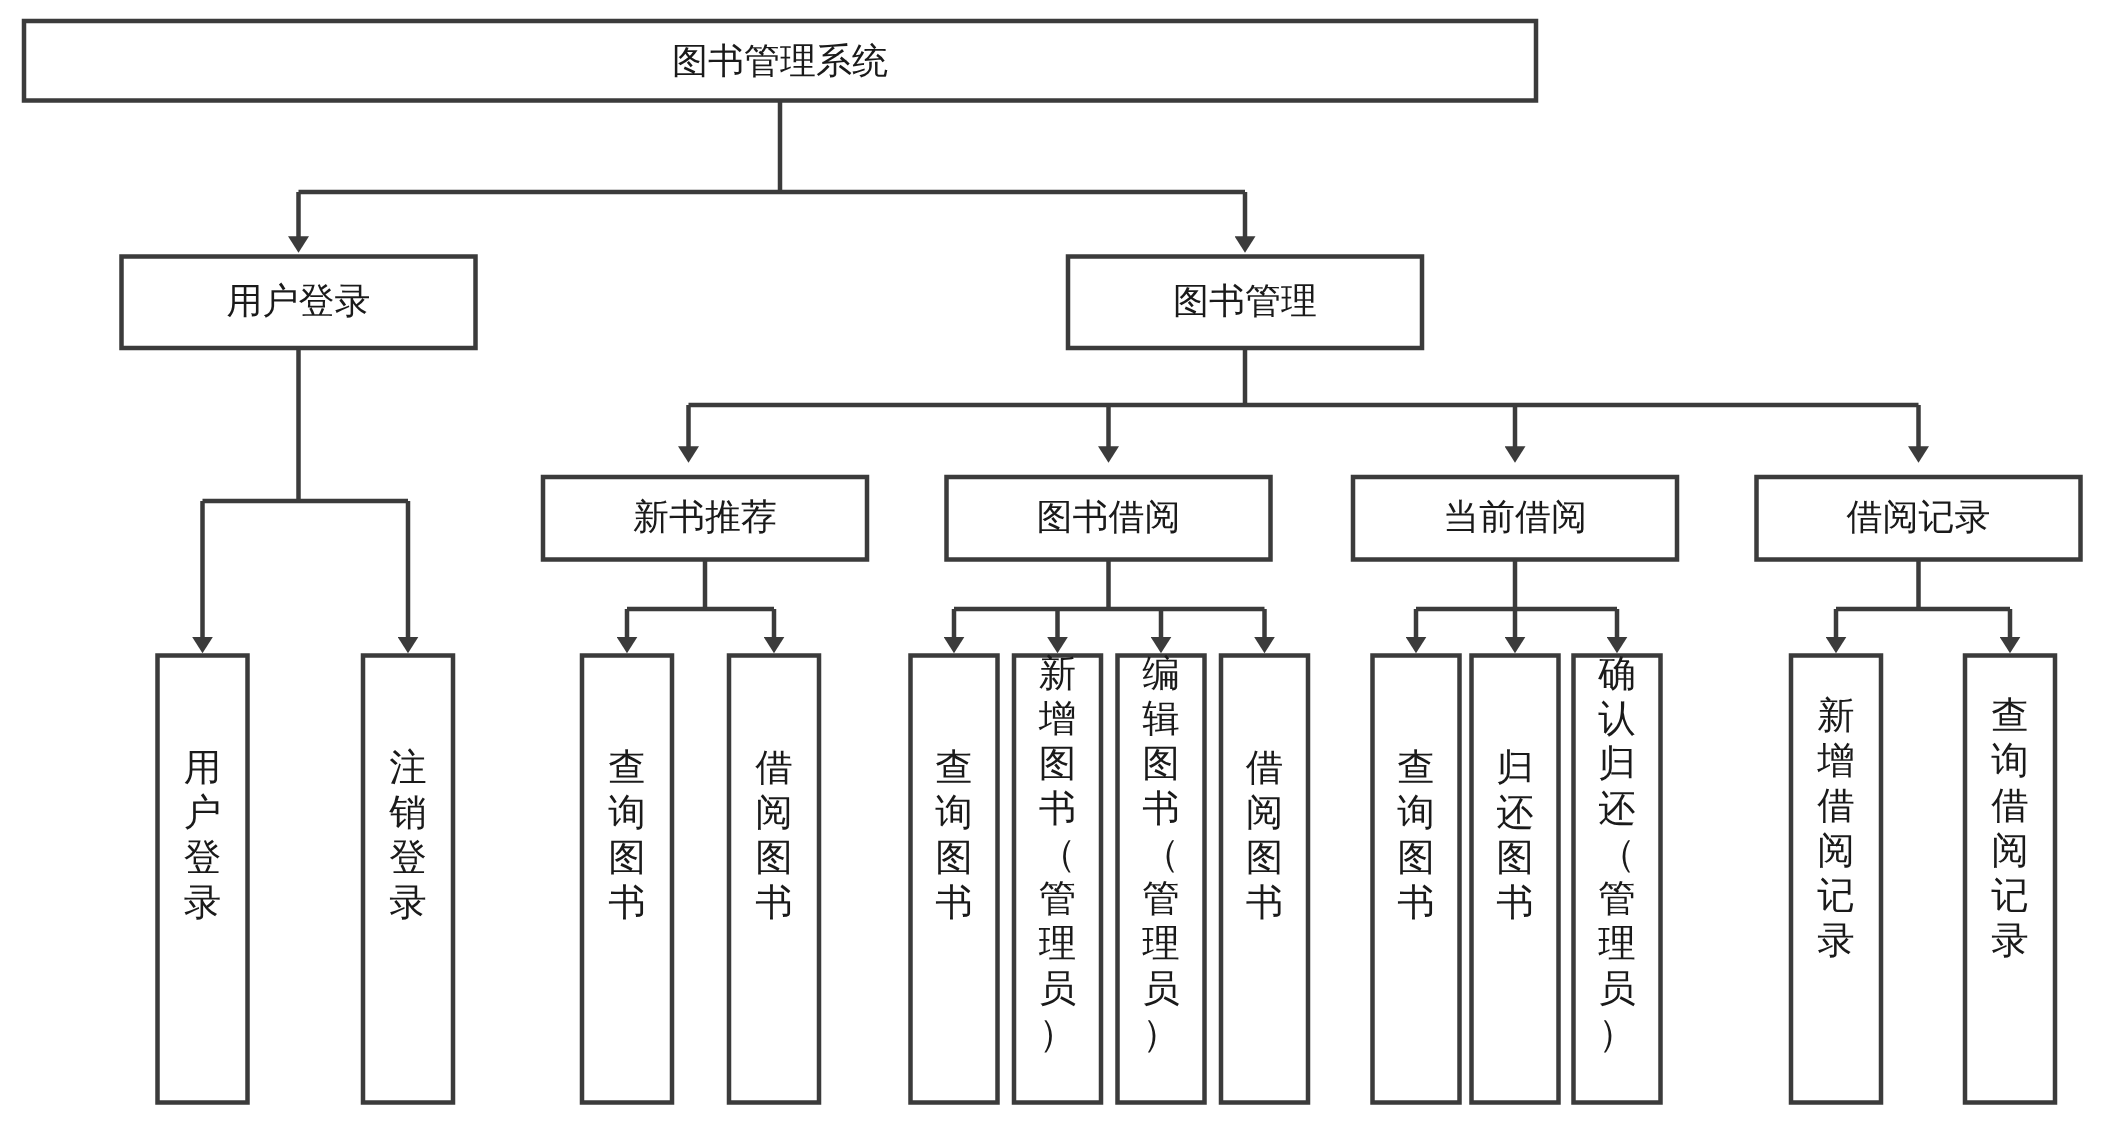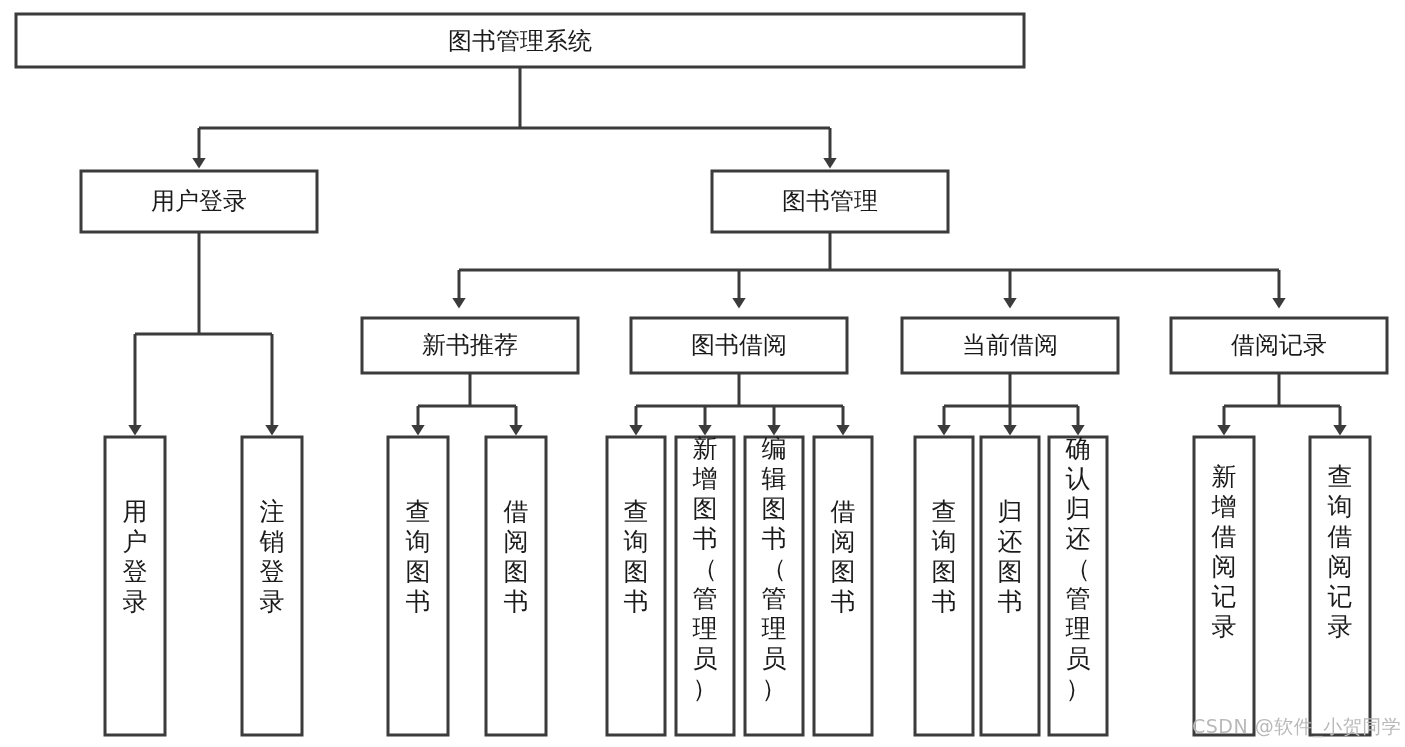--- a/index.html
+++ b/index.html
@@ -188,14 +188,13 @@
       <rect class="node-box" x="1194" y="437" width="60" height="298"></rect>
       <text class="vlabel" x="1224" y="485"><tspan x="1224" y="485">新</tspan><tspan x="1224" y="515">增</tspan><tspan x="1224" y="545">借</tspan><tspan x="1224" y="575">阅</tspan><tspan x="1224" y="605">记</tspan><tspan x="1224" y="635">录</tspan></text>
     </g>
     <g>
       <rect class="node-box" x="1310" y="437" width="60" height="298"></rect>
       <text class="vlabel" x="1340" y="485"><tspan x="1340" y="485">查</tspan><tspan x="1340" y="515">询</tspan><tspan x="1340" y="545">借</tspan><tspan x="1340" y="575">阅</tspan><tspan x="1340" y="605">记</tspan><tspan x="1340" y="635">录</tspan></text>
     </g>
 
   </svg>
 
-  <div class="watermark">CSDN @软件_小贺同学</div>
 </div>
 
 </body></html>

